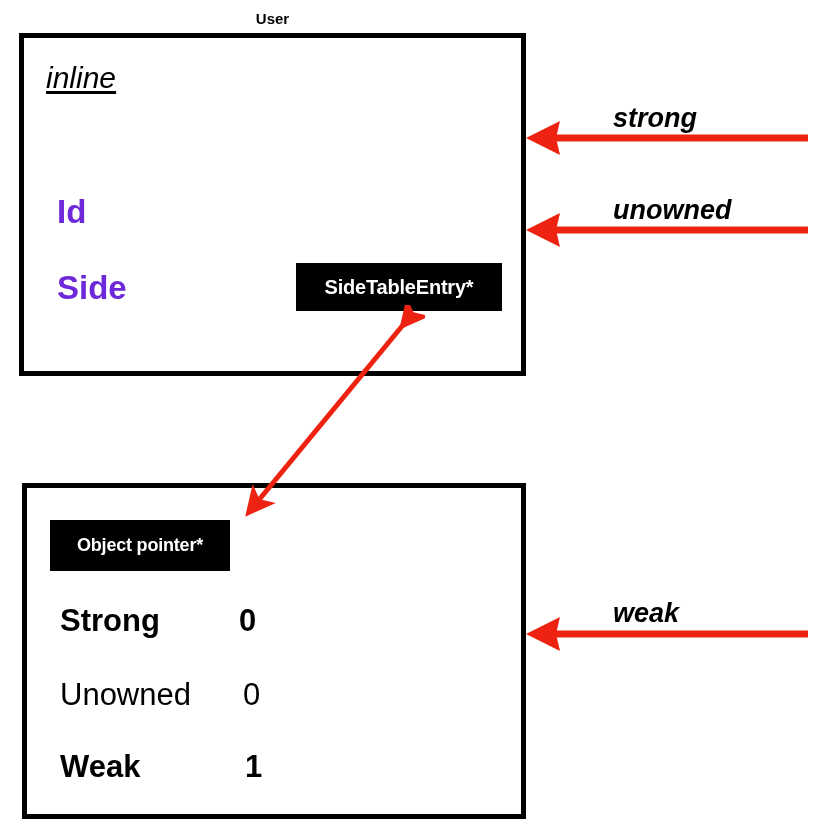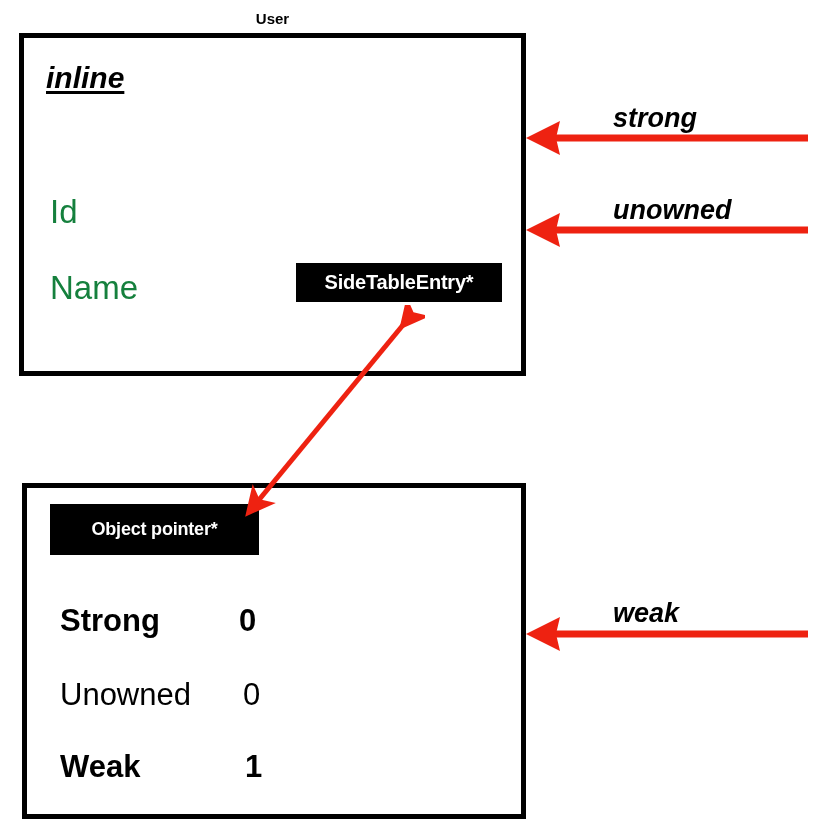--- a/index.html
+++ b/index.html
@@ -43,38 +43,38 @@
   }
   #box-user { left: 19px;  top: 33px;  width: 507px; height: 343px; }
   #box-side { left: 22px;  top: 483px; width: 504px; height: 336px; }
 
   
   .inline-header {
     position: absolute;
     left: 22px;
     top: 23px;
     font-family: "Liberation Sans", sans-serif;
-    font-weight: bold;
+    font-weight: normal;
     font-style: italic;
     font-size: 30px;
     line-height: 34px;
     color: #000000;
     text-decoration: underline;
     text-underline-offset: 3px;
     text-decoration-thickness: 3px;
     white-space: nowrap;
   }
   .field-label {
     position: absolute;
-    left: 26px;
-    font-family: "Liberation Sans", sans-serif;
-    font-weight: normal;
+    left: 33px;
+    font-family: "Liberation Sans", sans-serif;
+    font-weight: bold;
     font-size: 33px;
     line-height: 38px;
-    color: #15803d;
+    color: #6d28d9;
     white-space: nowrap;
   }
   #field-id   { top: 155px; }
   #field-name { top: 231px; }
 
   
   .chip {
     position: absolute;
     background: #000000;
     color: #ffffff;
@@ -83,28 +83,28 @@
     display: flex;
     align-items: center;
     justify-content: center;
     white-space: nowrap;
     box-sizing: border-box;
   }
   #chip-sidetableentry {
     left: 296px;
     top: 263px;
     width: 206px;
-    height: 39px;
+    height: 48px;
     font-size: 20px;
     letter-spacing: -0.2px;
   }
   #chip-objectpointer {
     left: 50px;
-    top: 504px;
-    width: 209px;
+    top: 520px;
+    width: 180px;
     height: 51px;
     font-size: 18px;
     letter-spacing: -0.2px;
   }
 
   
   .st-row {
     position: absolute;
     left: 0px;
     width: 300px;
@@ -167,21 +167,21 @@
 </head>
 <body>
 
 <div id="canvas">
 
   <div class="section-title" id="title-user">User</div>
 
   <div class="entity-box" id="box-user">
     <div class="inline-header">inline</div>
     <div class="field-label" id="field-id">Id</div>
-    <div class="field-label" id="field-name">Name</div>
+    <div class="field-label" id="field-name">Side</div>
   </div>
 
   <div class="chip" id="chip-sidetableentry">SideTableEntry*</div>
 
 
   <div class="entity-box" id="box-side"></div>
 
   <div class="chip" id="chip-objectpointer">Object pointer*</div>
 
   <div class="st-row st-bold" id="st-row-0">

